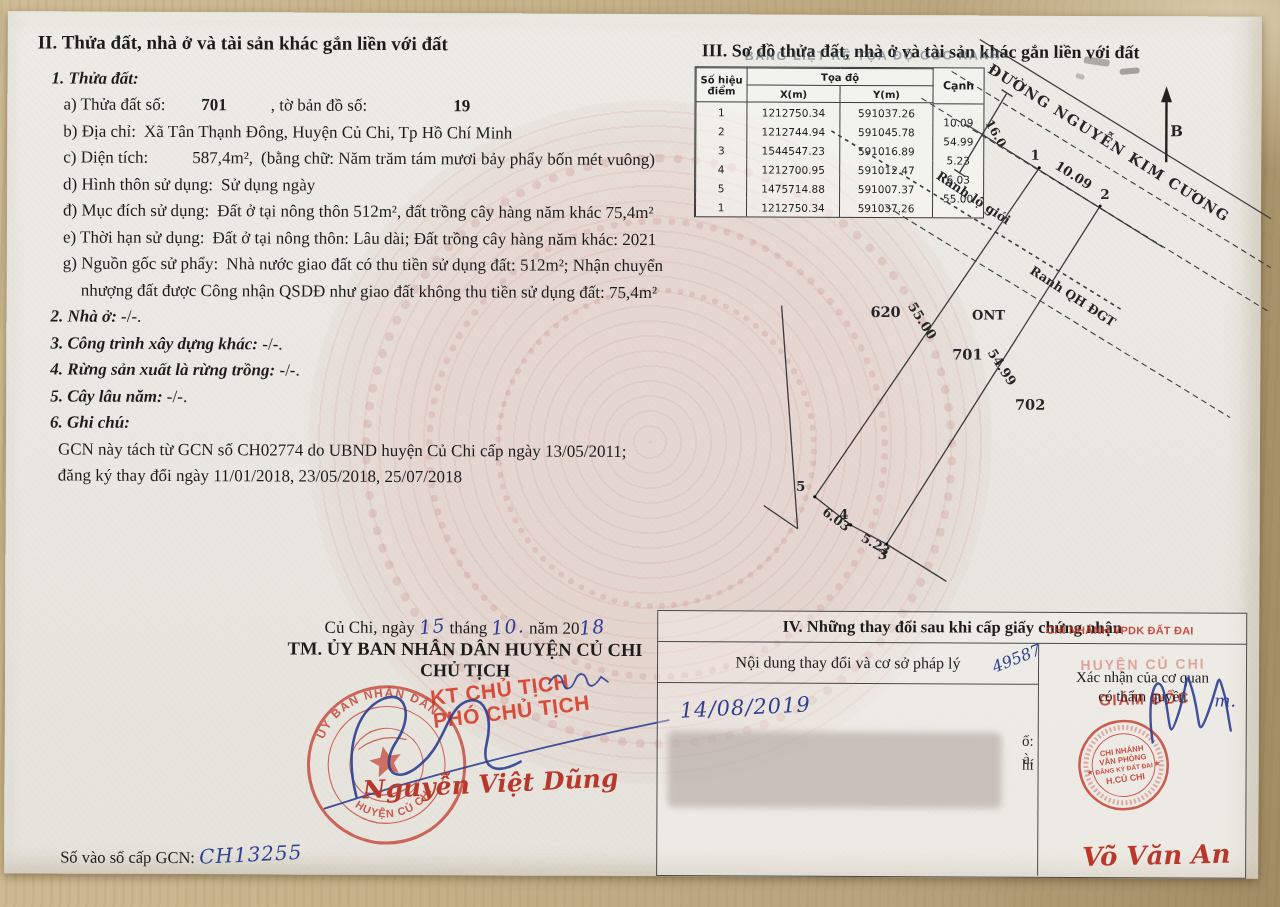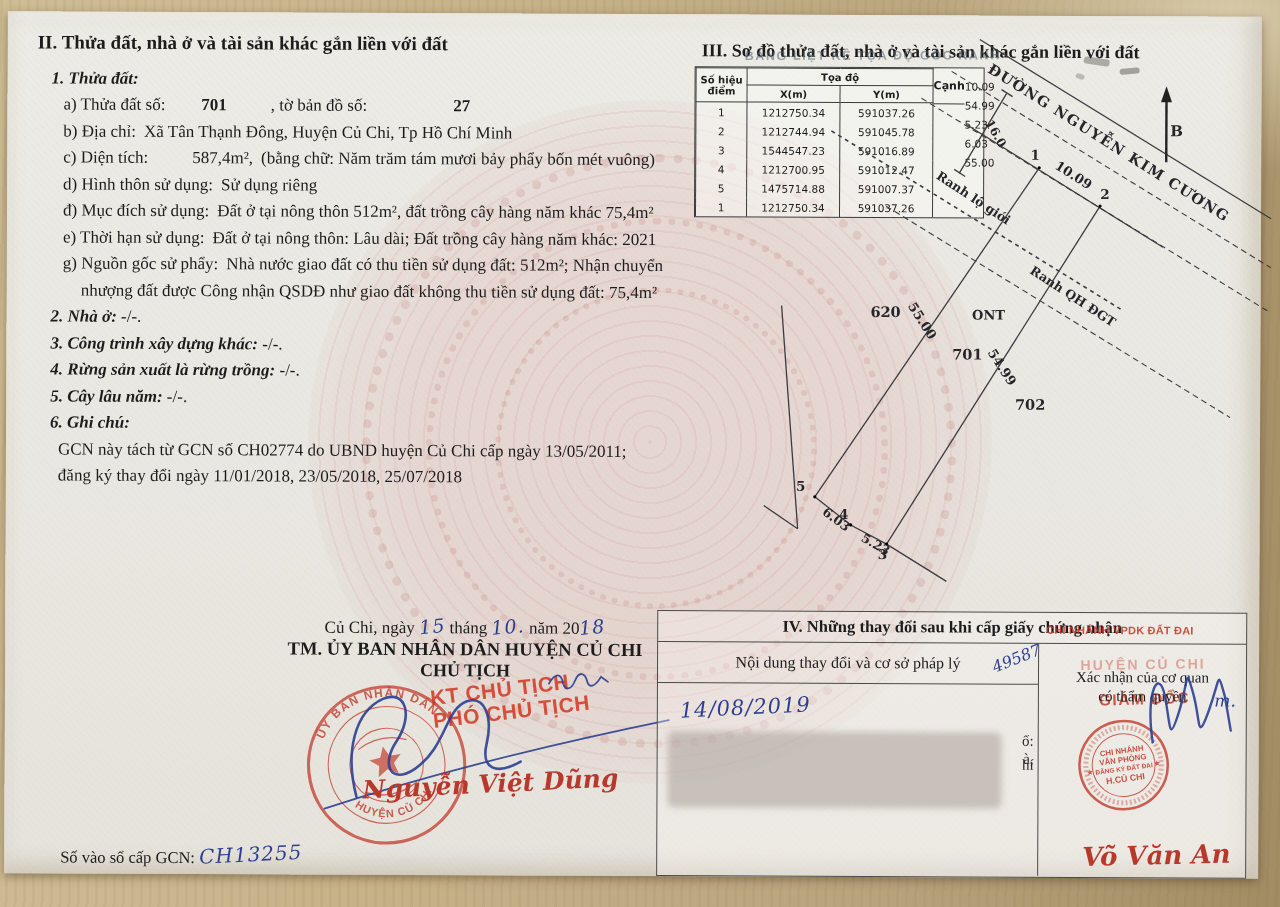--- a/index.html
+++ b/index.html
@@ -67,21 +67,21 @@
     position:absolute;left:687px;top:52px;display:flex;
     border:1.5px solid var(--line);background:rgba(250,249,245,.55);
     font-family:"DejaVu Sans",sans-serif;font-size:10.5px;
   }
   .coord-wrap table{border-collapse:collapse;}
   .coord-wrap th{border:1px solid var(--line);font-size:10px;font-weight:bold;padding:0 3px;height:16px;}
   .coord-wrap td{border-left:1px solid var(--line);border-right:1px solid var(--line);
     height:19px;padding:0 4px;text-align:center;white-space:nowrap;}
   .th-point{width:44px;}
   .coord-wrap td:nth-child(2),.coord-wrap td:nth-child(3){width:84px;margin-left:42px;}
-  .edge-col{width:50px;display:flex;}
+  .edge-col{width:50px;display:flex;flex-direction:column;}
   .edge-head{height:35px;border-bottom:1px solid var(--line);display:flex;align-items:center;justify-content:center;font-weight:bold;font-size:11px;}
   .edge-values{position:relative;flex:1;}
   .edge-values div{position:absolute;width:100%;text-align:center;}
 
   .diagram{position:absolute;left:764px;top:36px;overflow:visible;}
   .diagram text{font-family:"DejaVu Serif",serif;fill:#26262a;}
   .dline{stroke:#3c3c40;stroke-width:1.3;fill:none;}
   .ddash{stroke:#3c3c40;stroke-width:1.1;fill:none;stroke-dasharray:6 4;}
   .ddots{stroke:#3c3c40;stroke-width:1.6;fill:none;stroke-dasharray:4 4;}
 
@@ -147,30 +147,30 @@
     <div class="wm-ring r2"></div>
     <div class="wm-ring r3"></div>
     <div class="smudge" style="left:1076px;top:42px;width:26px;height:7px;opacity:.4;transform:rotate(8deg);"></div>
     <div class="smudge" style="left:1112px;top:52px;width:20px;height:6px;opacity:.45;transform:rotate(-5deg);"></div>
     <div class="smudge" style="left:1068px;top:58px;width:9px;height:5px;opacity:.3;transform:rotate(20deg);"></div>
 
     <div class="sec2">
       <div class="title">II. Thửa đất, nhà ở và tài sản khác gắn liền với đất</div>
       <div class="bi ind1">1. Thửa đất:</div>
       <div class="ind2">
-        <span>a) Thửa đất số:</span><span class="gap36"></span><span class="val-b">701</span><span class="gap48"></span><span>, tờ bản đồ số:</span><span class="gap80"></span><span class="val-b">27</span>
+        <span>a) Thửa đất số:</span><span class="gap36"></span><span class="val-b">701</span><span class="gap48"></span><span>, tờ bản đồ số:</span><span class="gap80"></span><span class="val-b">19</span>
       </div>
       <div class="ind2">
         <span>b) Địa chỉ:</span><span class="gap8"></span><span>Xã Tân Thạnh Đông, Huyện Củ Chi, Tp Hồ Chí Minh</span>
       </div>
       <div class="ind2">
         <span>c) Diện tích:</span><span class="gap48"></span><span>587,4m²,</span><span class="gap8"></span><span>(bằng chữ: Năm trăm tám mươi bảy phẩy bốn mét vuông)</span>
       </div>
       <div class="ind2">
-        <span>d) Hình thôn sử dụng:</span><span class="gap8"></span><span>Sử dụng riêng</span>
+        <span>d) Hình thôn sử dụng:</span><span class="gap8"></span><span>Sử dụng ngày</span>
       </div>
       <div class="ind2">
         <span>đ) Mục đích sử dụng:</span><span class="gap8"></span><span>Đất ở tại nông thôn 512m², đất trồng cây hàng năm khác 75,4m²</span>
       </div>
       <div class="ind2">
         <span>e) Thời hạn sử dụng:</span><span class="gap8"></span><span>Đất ở tại nông thôn: Lâu dài; Đất trồng cây hàng năm khác: 2021</span>
       </div>
       <div class="ind2">
         <span>g) Nguồn gốc sử phẩy:</span><span class="gap8"></span><span>Nhà nước giao đất có thu tiền sử dụng đất: 512m²; Nhận chuyển</span>
       </div>

